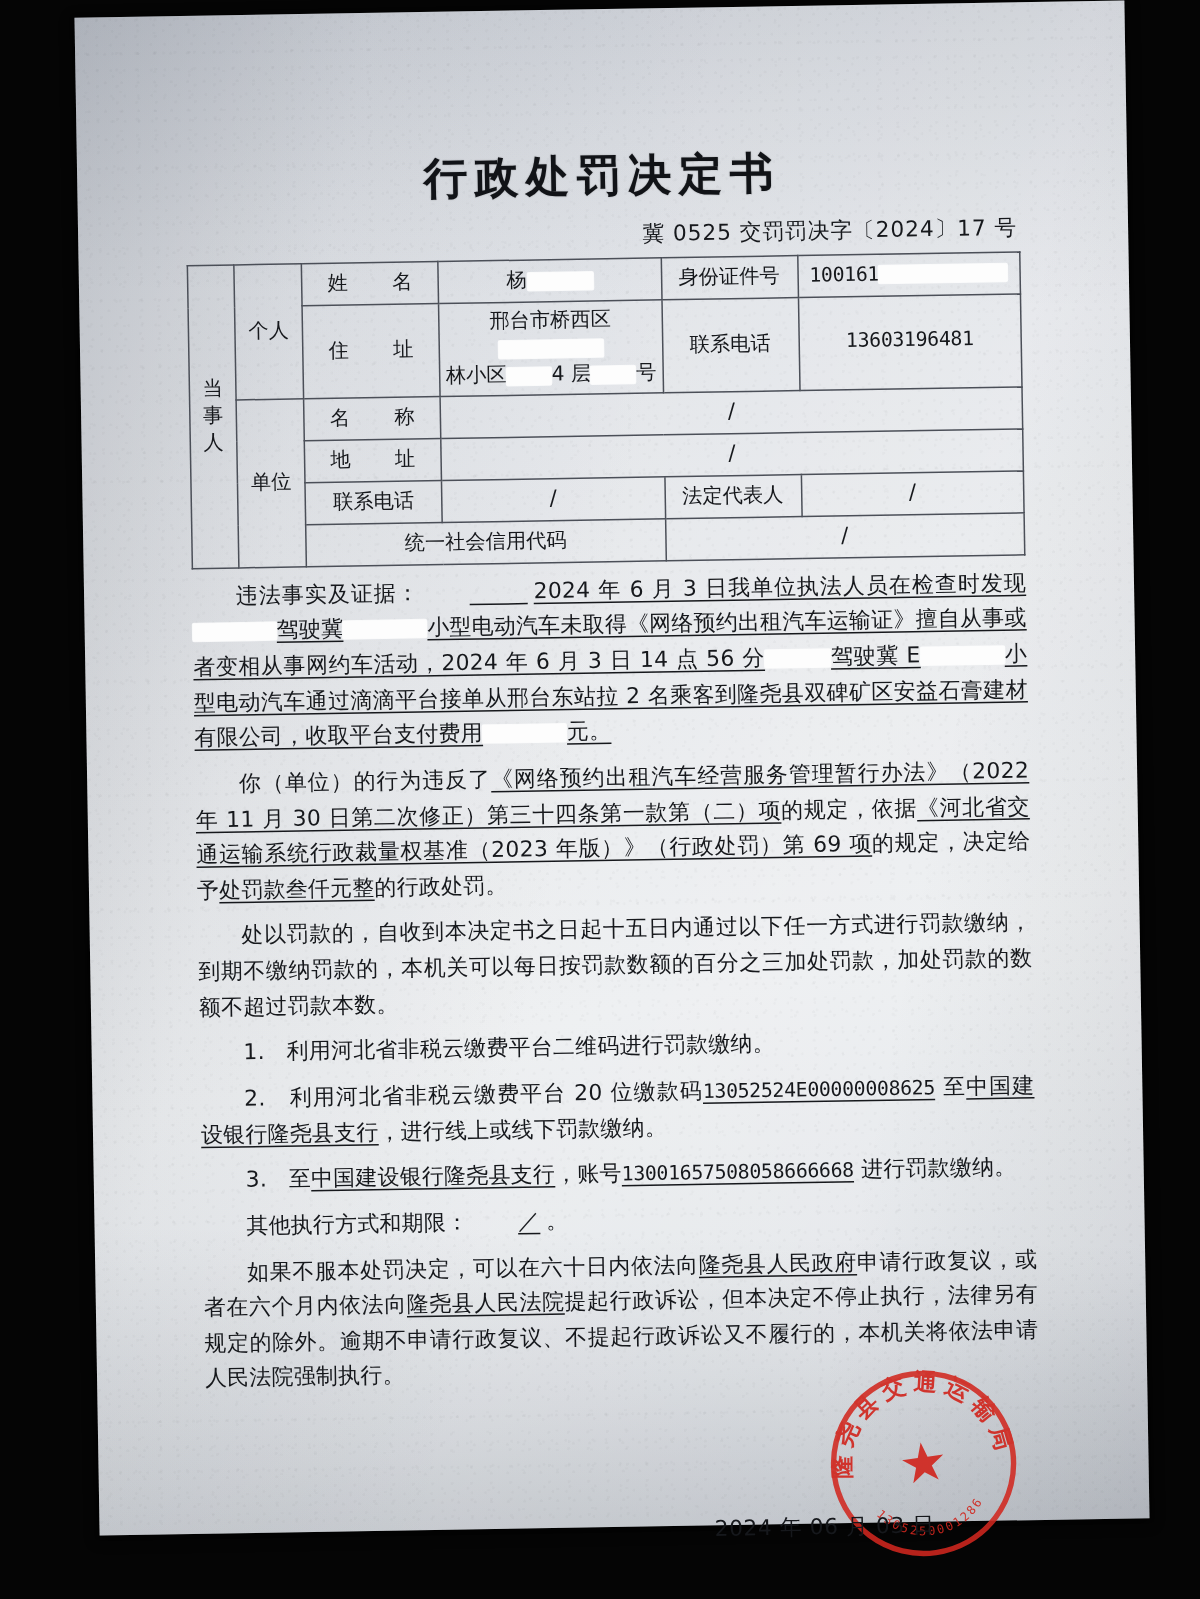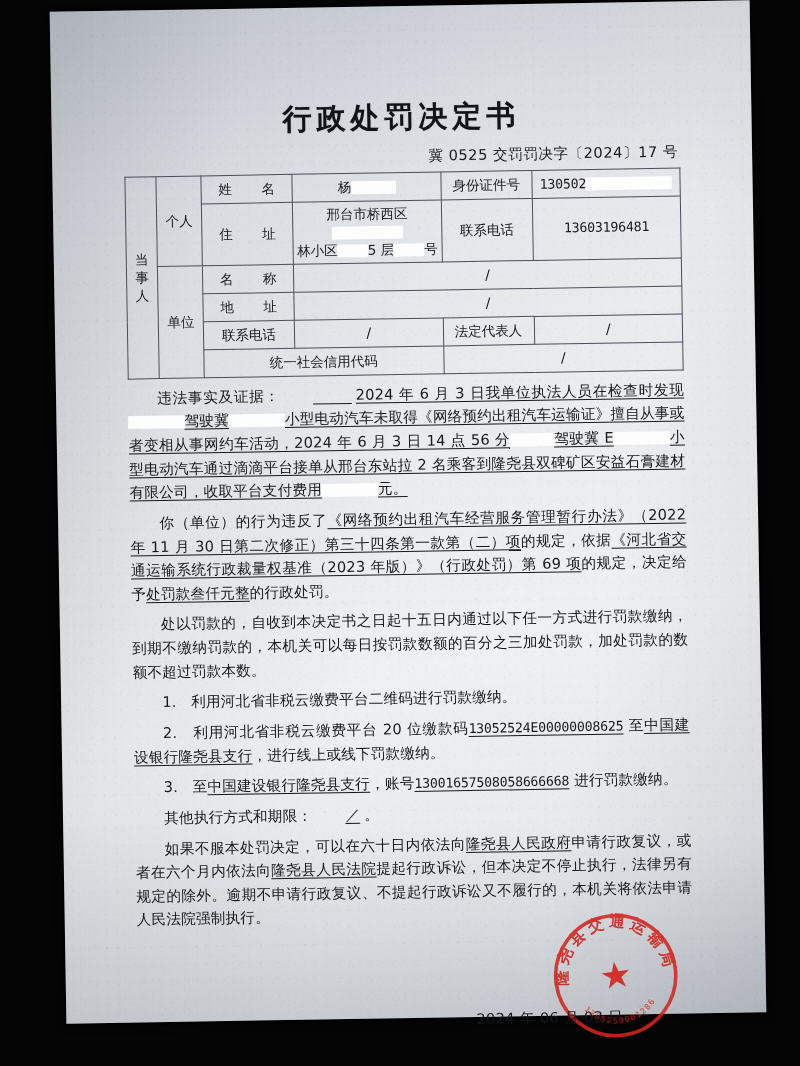--- a/index.html
+++ b/index.html
@@ -194,28 +194,28 @@
               <span>事</span>
               <span>人</span>
           </td>
           <td class="grp" rowspan="2">个人</td>
           <td class="fld">姓　名</td>
           <td class="val">
             <span>杨</span><span class="redact w44"></span>
           </td>
           <td class="lbl2">身份证件号</td>
           <td class="val">
-            <span class="mono">130502</span><span class="redact w86"></span>
+            <span class="mono">100161</span><span class="redact w86"></span>
           </td>
         </tr>
         <tr>
           <td class="fld">住　址</td>
           <td class="val">
             <span>邢台市桥西区</span><span class="redact w70"></span><br>
-            <span>林小区</span><span class="redact w30"></span><span>5 层</span><span class="redact w30"></span><span>号</span>
+            <span>林小区</span><span class="redact w30"></span><span>4 层</span><span class="redact w30"></span><span>号</span>
           </td>
           <td class="lbl2">联系电话</td>
           <td class="val mono">13603196481</td>
         </tr>
         <tr>
           <td class="grp" rowspan="4">单位</td>
           <td class="fld">名　称</td>
           <td class="val slash" colspan="3">/</td>
         </tr>
         <tr>

